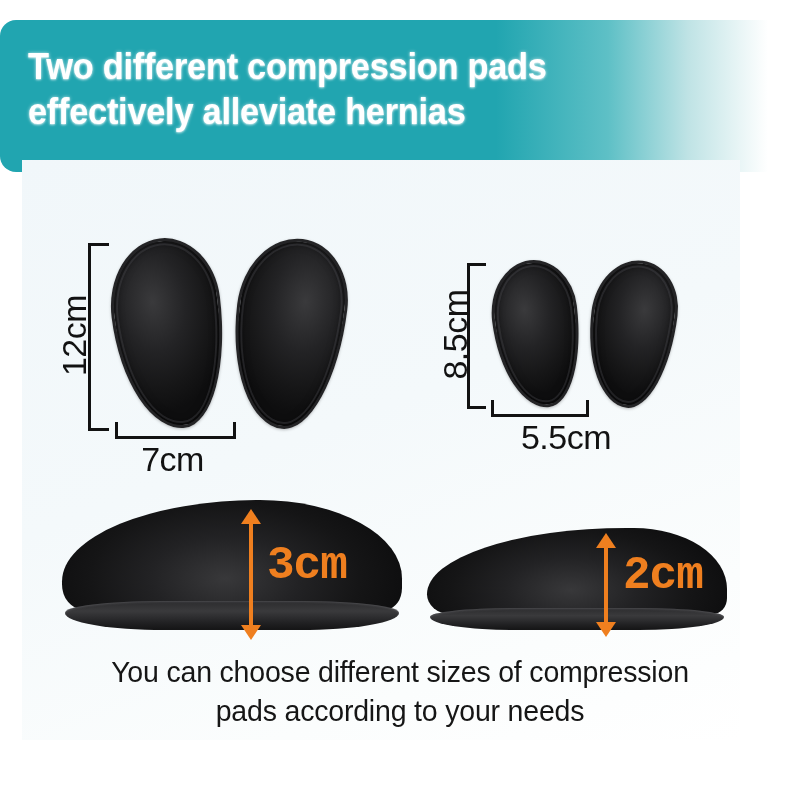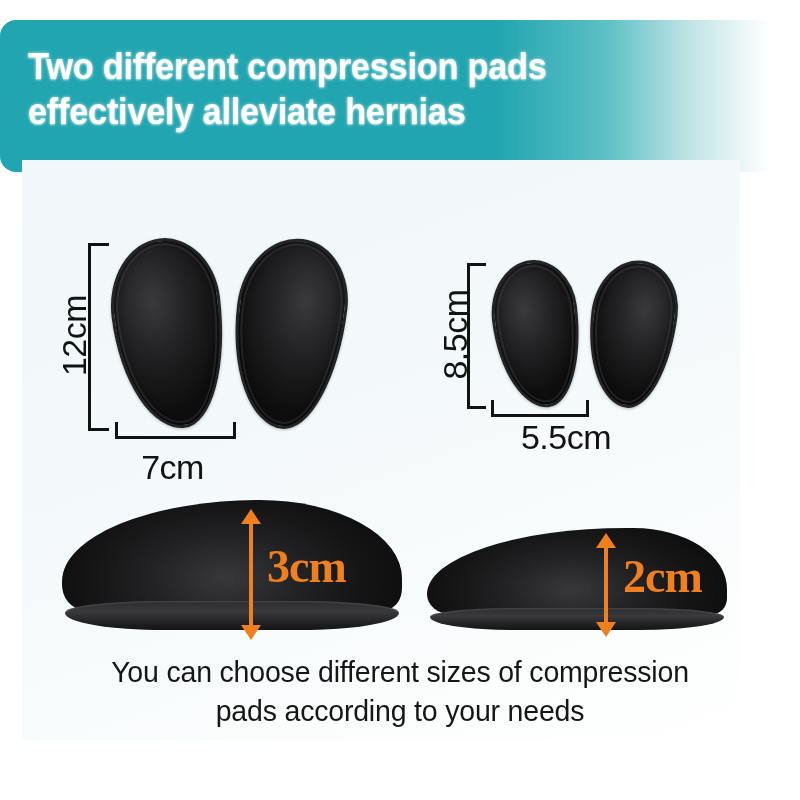--- a/index.html
+++ b/index.html
@@ -161,21 +161,21 @@
     top: -13px;
     border-bottom: 15px solid #ef7f1f;
   }
   .arrow::after {
     bottom: -13px;
     border-top: 15px solid #ef7f1f;
   }
   .arrow-label {
     position: absolute;
     color: #ef7f1f;
-    font-family: Liberation Serif, serif;
+    font-family: Liberation Mono, monospace;
     font-size: 46px;
     font-weight: 700;
     letter-spacing: -1px;
     white-space: nowrap;
   }
 
   
   .caption {
     position: absolute;
     left: 40px;
@@ -203,21 +203,21 @@
   </div>
 
   <div class="panel">
 
     <div class="group" style="left:0;top:0;width:360px;height:330px;">
 
       <div class="vbracket" style="left:66px;top:83px;width:18px;height:182px;"></div>
       <div class="dim-label vertical" style="left:-8px;top:156px;width:120px;text-align:center;">12cm</div>
 
       <div class="hbracket" style="left:93px;top:262px;width:115px;height:14px;"></div>
-      <div class="dim-label" style="left:93px;top:288px;width:115px;text-align:center;">7cm</div>
+      <div class="dim-label" style="left:93px;top:280px;width:115px;text-align:center;">7cm</div>
 
       <div class="pad left-pad" style="left:92px;top:78px;width:104px;height:185px;">
         <div class="pad-rim"></div>
       </div>
       <div class="pad right-pad" style="left:212px;top:78px;width:104px;height:185px;">
         <div class="pad-rim"></div>
       </div>
     </div>
 
     <div class="group" style="left:385px;top:0;width:330px;height:330px;">

